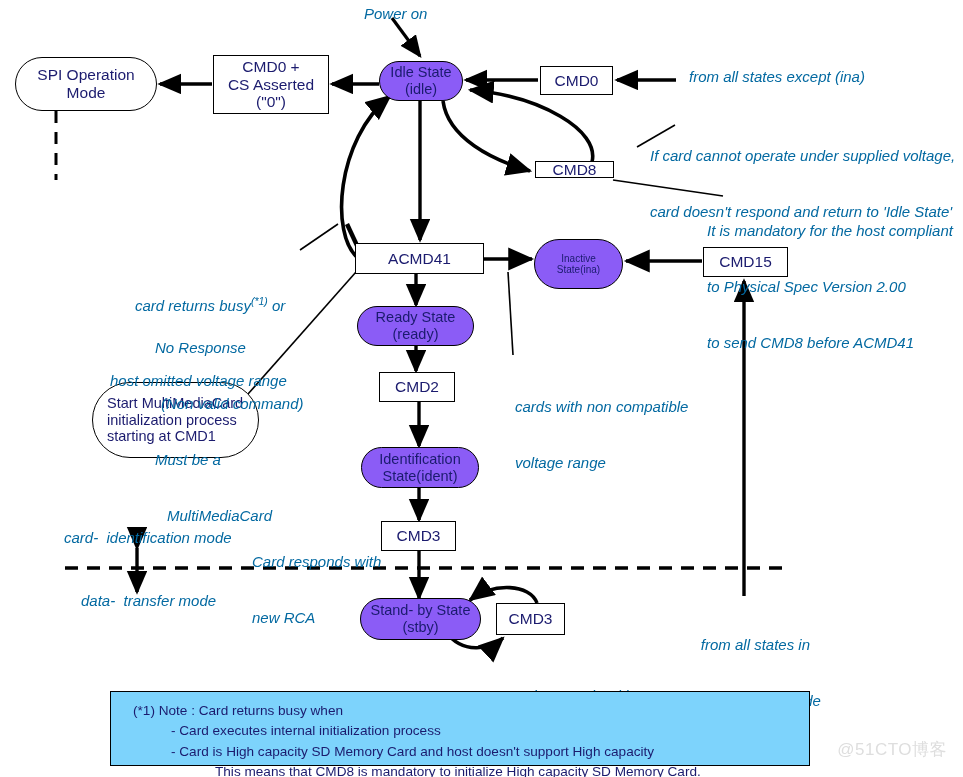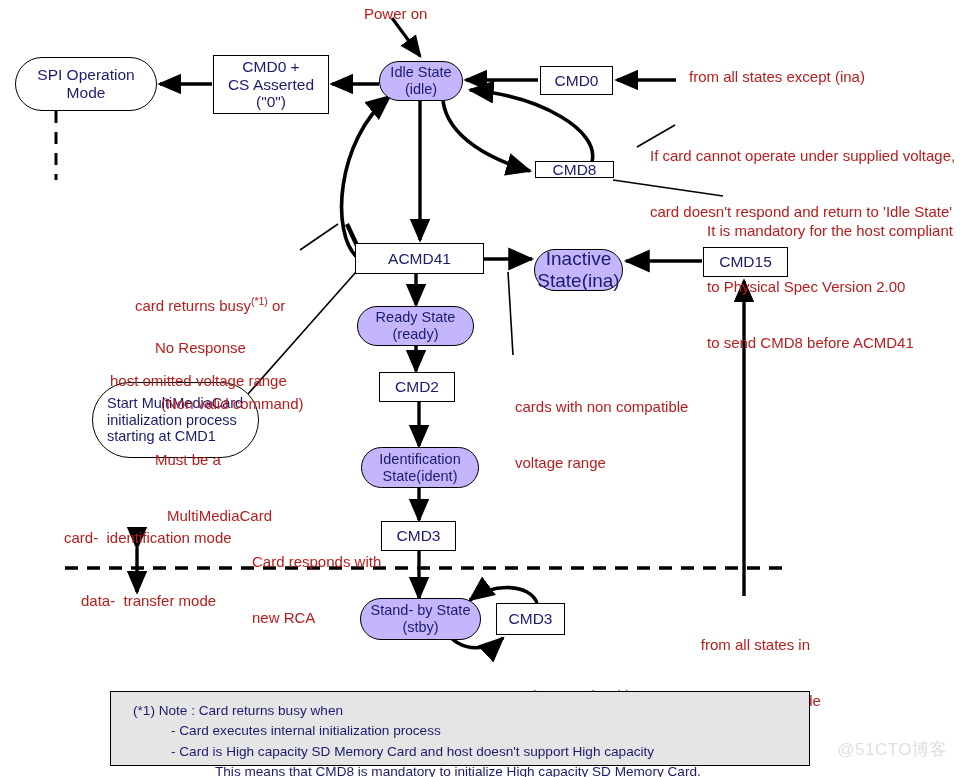--- a/index.html
+++ b/index.html
@@ -37,61 +37,62 @@
     color: #1b1b6e;
     line-height: 1.14;
   }
   .rect-node {
     border: 1.6px solid #000;
     background: #ffffff;
     font-size: 15.5px;
   }
   .state-node {
     border: 1.6px solid #000;
-    background: #c4b5fd;
+    background: #8b5cf6;
     border-radius: 999px;
     font-size: 14.5px;
   }
   .round-node {
     border: 1.6px solid #000;
     background: #ffffff;
     border-radius: 999px;
     font-size: 15.5px;
   }
   .round-node.left-align {
     align-items: flex-start;
     text-align: left;
     padding-left: 14px;
   }
   .note-box {
     position: absolute;
     box-sizing: border-box;
     border: 1.4px solid #000;
-    background: #e5e5e5;
+    background: #7dd3fc;
     font-size: 13.6px;
     color: #1b1b6e;
     line-height: 1.5;
     padding: 9px 18px 8px 22px;
   }
   .note-line {
     white-space: nowrap;
   }
   .note-line.indent {
     padding-left: 60px;
     text-indent: -22px;
   }
   .note-line.indent2 {
     padding-left: 82px;
   }
   .label {
     position: absolute;
     font-size: 15px;
-    color: #b91c1c;
+    color: #0369a1;
     line-height: 1.25;
     white-space: pre;
+    font-style: italic;
   }
   .label.center {
     text-align: center;
   }
   .sup {
     font-size: 10.5px;
     vertical-align: super;
   }
   .watermark {
     position: absolute;
@@ -196,21 +197,21 @@
   </div>
 
   <div class="node rect-node" style="left:535px; top:161px; width:79px; height:17px;">
     <div>CMD8</div>
   </div>
 
   <div class="node rect-node" style="left:355px; top:243px; width:129px; height:31px;">
     <div>ACMD41</div>
   </div>
 
-  <div class="node state-node" style="left:534px; top:249px; width:89px; height:42px; font-size:19px;">
+  <div class="node state-node" style="left:534px; top:239px; width:89px; height:50px; font-size:10px;">
     <div>Inactive</div>
     <div>State(ina)</div>
   </div>
 
   <div class="node rect-node" style="left:703px; top:247px; width:85px; height:30px;">
     <div>CMD15</div>
   </div>
 
   <div class="node state-node" style="left:357px; top:306px; width:117px; height:40px;">
     <div>Ready State</div>

